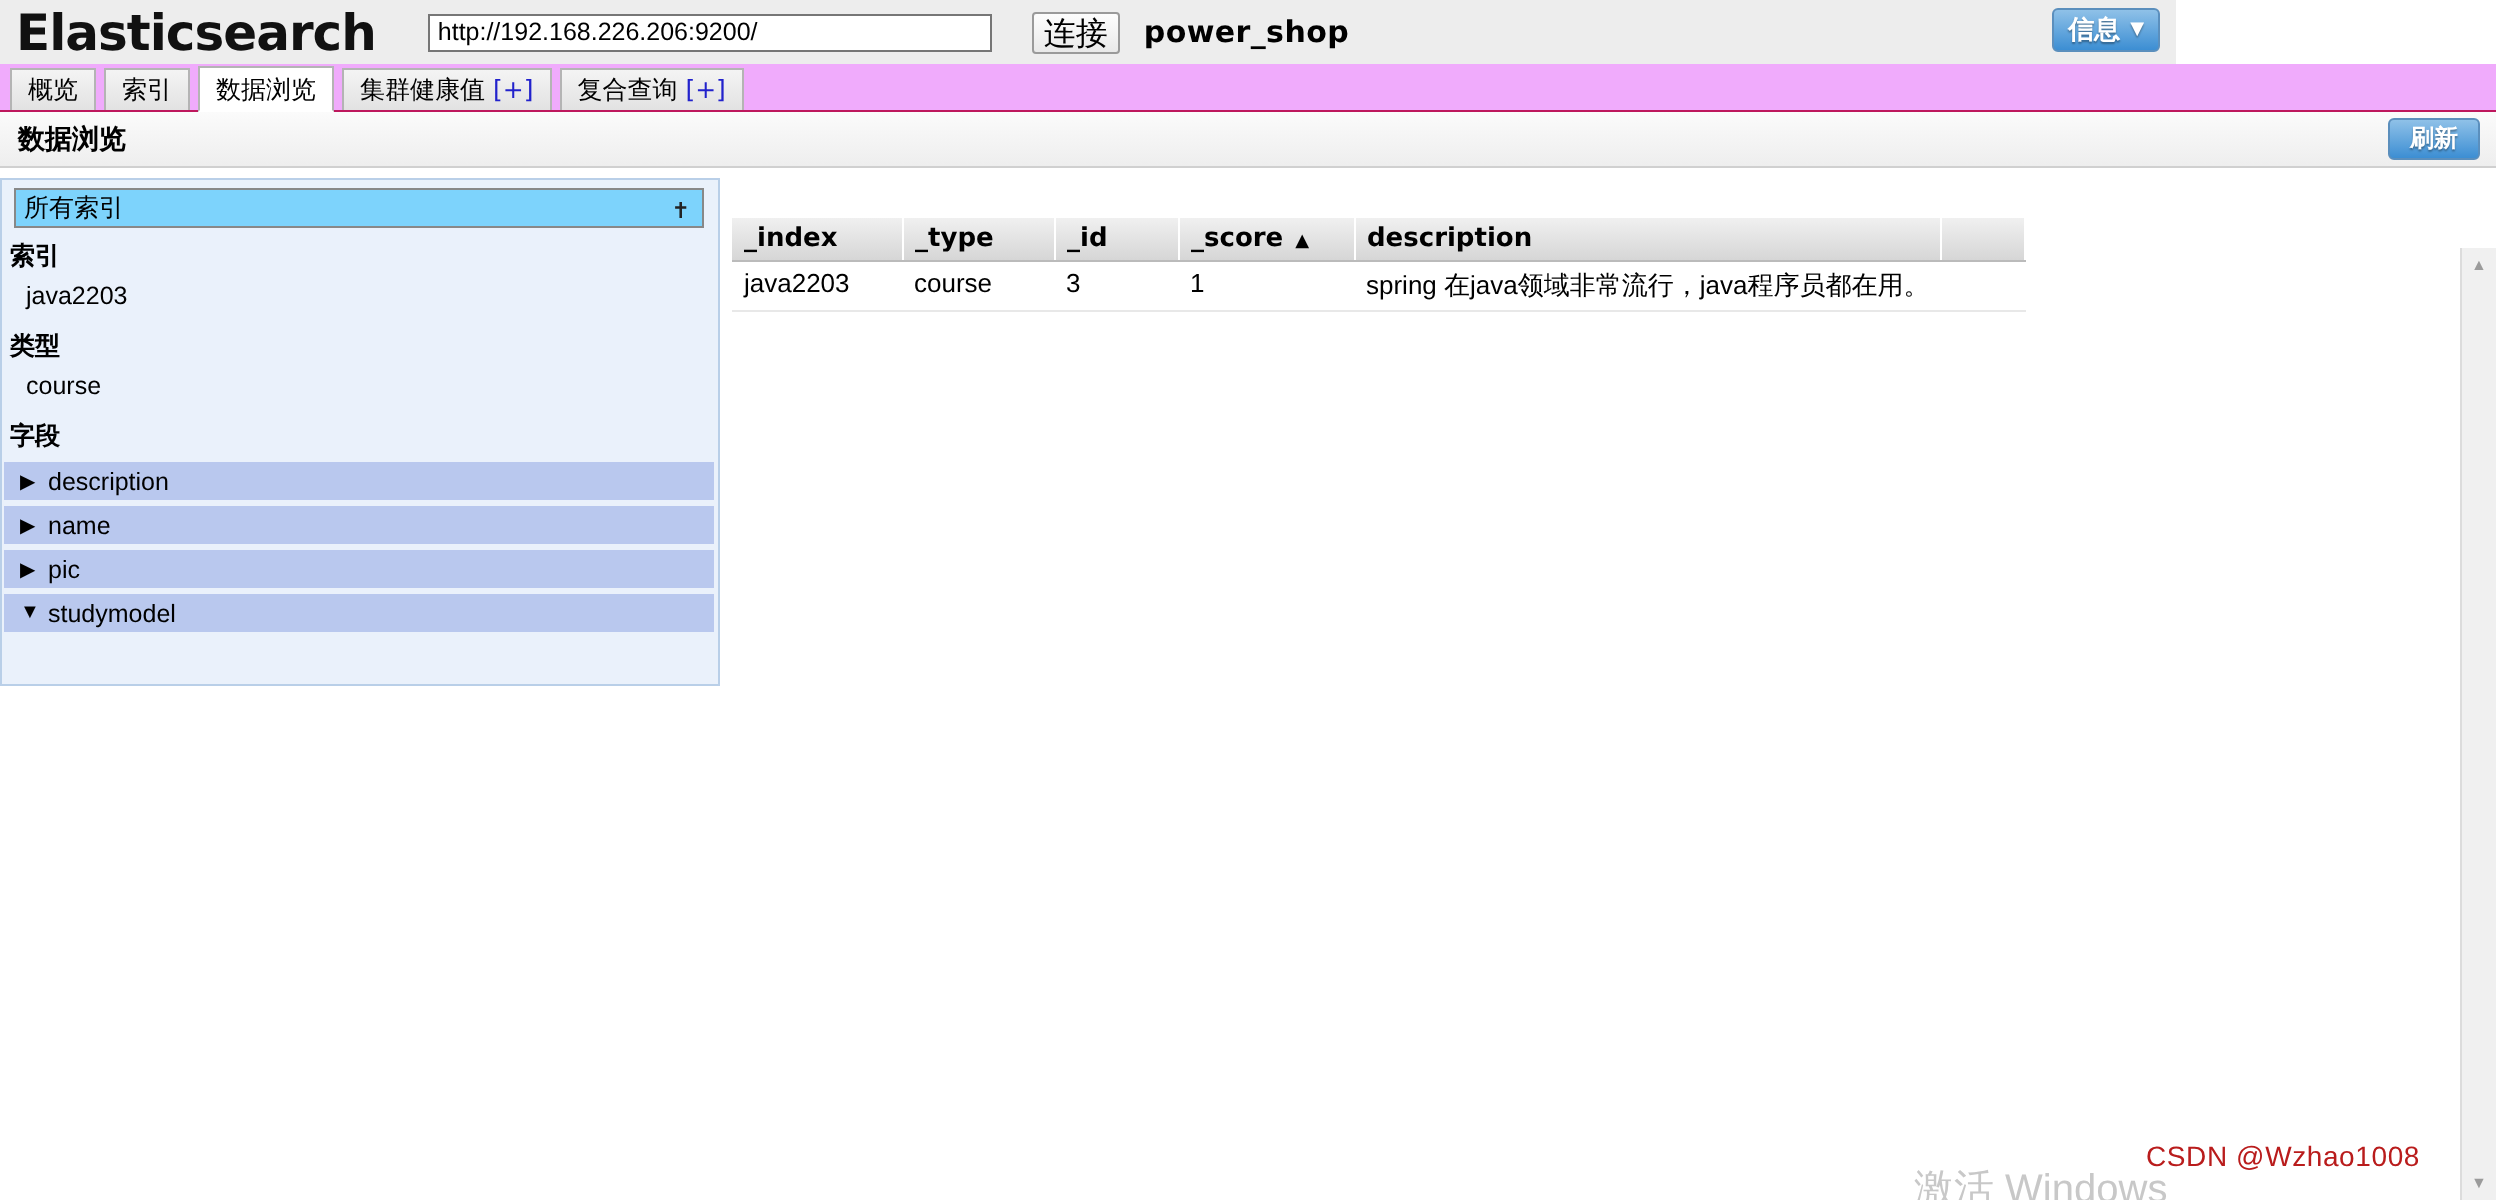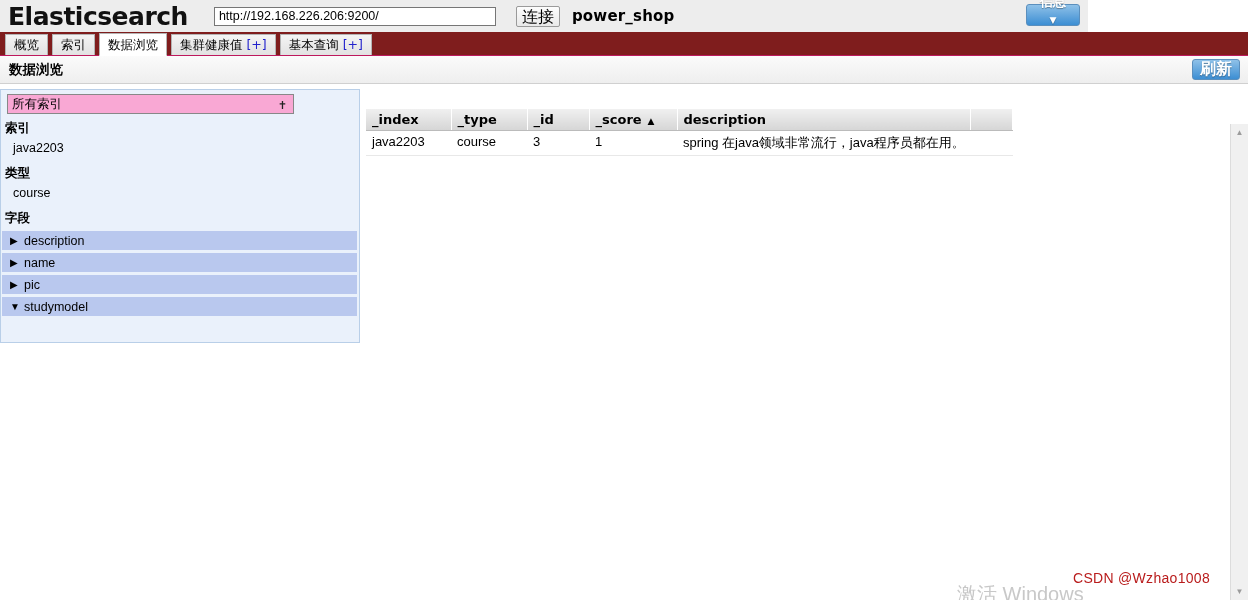--- a/index.html
+++ b/index.html
@@ -49,28 +49,27 @@
   #info-btn{
     position:absolute;right:8px;top:4px;
     height:22px;min-width:54px;
     border:1px solid #5b8fbd;border-radius:3px;
     background:linear-gradient(#8fc1e8,#3c8ed3);
     color:#fff;font-size:13px;font-weight:bold;
     font-family:"DejaVu Sans",sans-serif;
     display:flex;align-items:center;justify-content:flex-end;gap:5px;
     padding:0 7px;cursor:pointer;box-sizing:border-box;
     text-shadow:0 1px 1px rgba(0,0,0,.35);
-    flex-direction:column;
   }
   #info-btn .caret{font-size:9px;line-height:1;}
 
   
   #tabbar{
     position:absolute;left:0;top:32px;width:1248px;height:23px;
-    background:#7f1d1d;border-bottom:4px solid #be185d;
+    background:#f0abfc;border-bottom:4px solid #be185d;
     display:flex;align-items:flex-end;
   }
   .tab{
     height:21px;line-height:20px;
     border:1px solid #b4b4b4;border-bottom:none;
     background:linear-gradient(#f4f4f4,#e2e2e2);
     margin-left:4px;padding:0 8px;
     font-family:"DejaVu Sans",sans-serif;font-size:12.5px;
     cursor:pointer;color:#000;white-space:nowrap;
     box-sizing:border-box;
@@ -91,36 +90,36 @@
   #section-title{
     position:absolute;left:9px;top:5px;
     font-size:13.5px;font-weight:bold;
     font-family:"DejaVu Sans",sans-serif;
   }
   #refresh-btn{
     position:absolute;right:8px;top:3px;
     height:21px;min-width:46px;
     border:1px solid #5b8fbd;border-radius:3px;
     background:linear-gradient(#8fc1e8,#3c8ed3);
-    color:#fff;font-size:16px;font-weight:bold;
+    color:#fff;font-size:12px;font-weight:bold;
     font-family:"DejaVu Sans",sans-serif;
     display:flex;align-items:center;justify-content:center;
     padding:0 7px;cursor:pointer;box-sizing:border-box;
     text-shadow:0 1px 1px rgba(0,0,0,.35);
   }
 
   
   #left-panel{
     position:absolute;left:0;top:89px;width:360px;height:254px;
     background:#eaf1fb;border:1px solid #b9cfe8;
     box-sizing:border-box;overflow:hidden;
   }
   #index-select{
-    position:absolute;left:6px;top:4px;width:287px;height:20px;
-    border:1px solid #888;background:#f9a8d4;
+    position:absolute;left:6px;top:4px;width:345px;height:20px;
+    border:1px solid #888;background:#7dd3fc;
     font-family:"DejaVu Sans",sans-serif;font-size:12.5px;
     box-sizing:border-box;padding:0 4px;line-height:18px;color:#000;
     cursor:pointer;
   }
   #index-select .chev{
     position:absolute;right:6px;top:2px;font-size:11px;color:#222;
   }
   .grp-label{
     position:absolute;left:4px;
     font-size:12.5px;font-weight:bold;
@@ -218,21 +217,21 @@
     <span>信息</span>
     <span class="caret">▼</span>
   </div>
 </div>
 
 <div id="tabbar">
     <div class="tab"><span>概览</span></div>
     <div class="tab"><span>索引</span></div>
     <div class="tab active"><span>数据浏览</span></div>
     <div class="tab"><span>集群健康值</span> <span class="plus">[+]</span></div>
-    <div class="tab"><span>基本查询</span> <span class="plus">[+]</span></div>
+    <div class="tab"><span>复合查询</span> <span class="plus">[+]</span></div>
   </div>
 
 <div id="section-header">
   <div id="section-title">数据浏览</div>
   <div id="refresh-btn">刷新</div>
 </div>
 
 <div id="left-panel">
   <div id="index-select">
     <span>所有索引</span>

